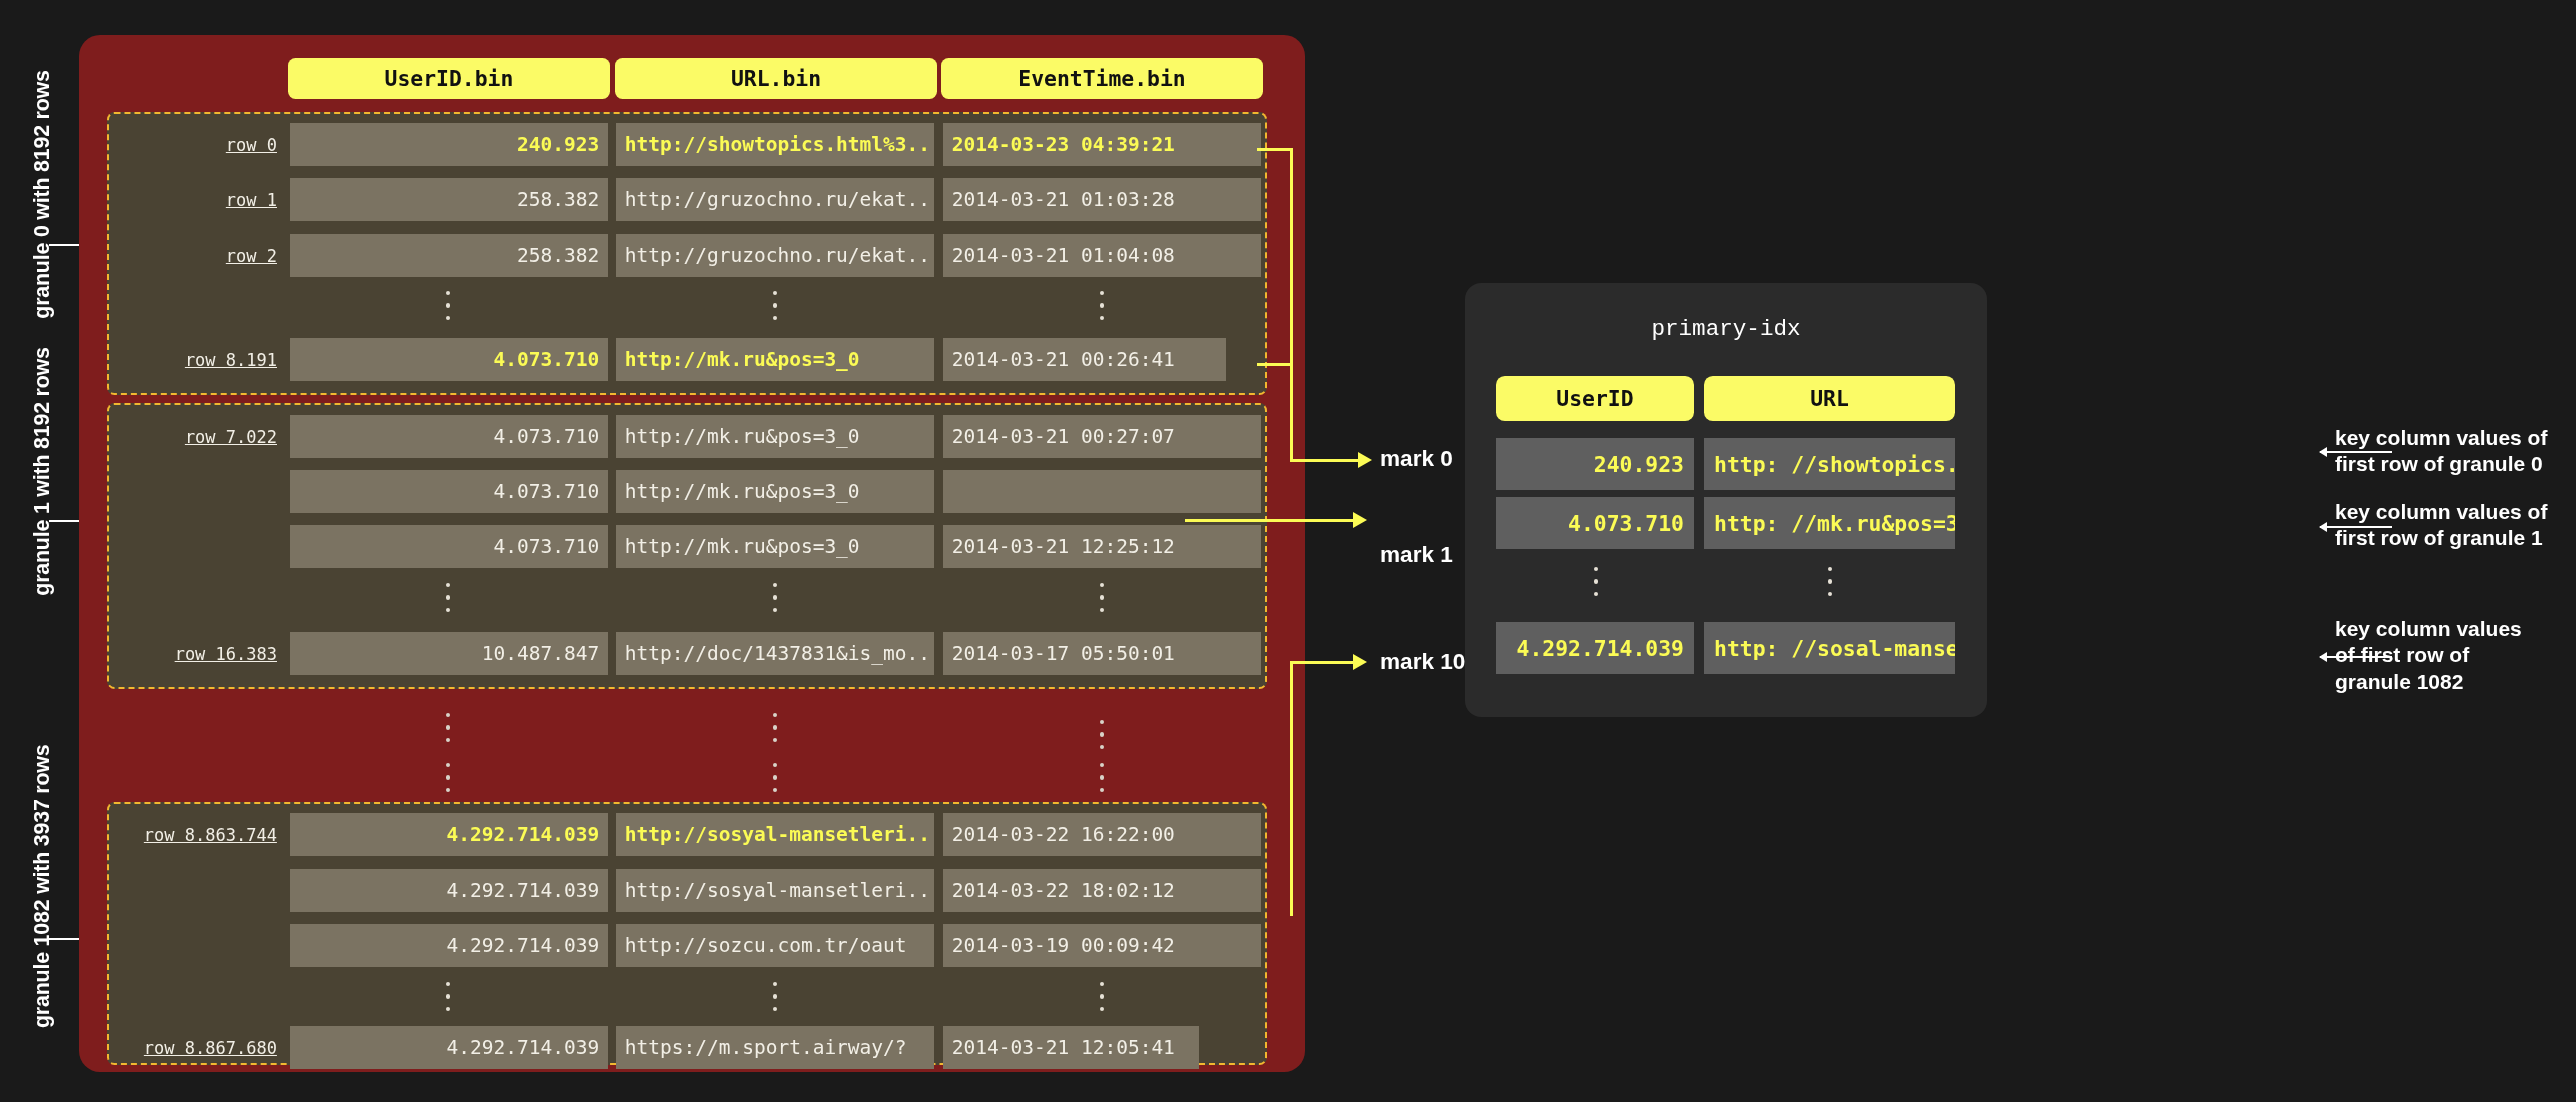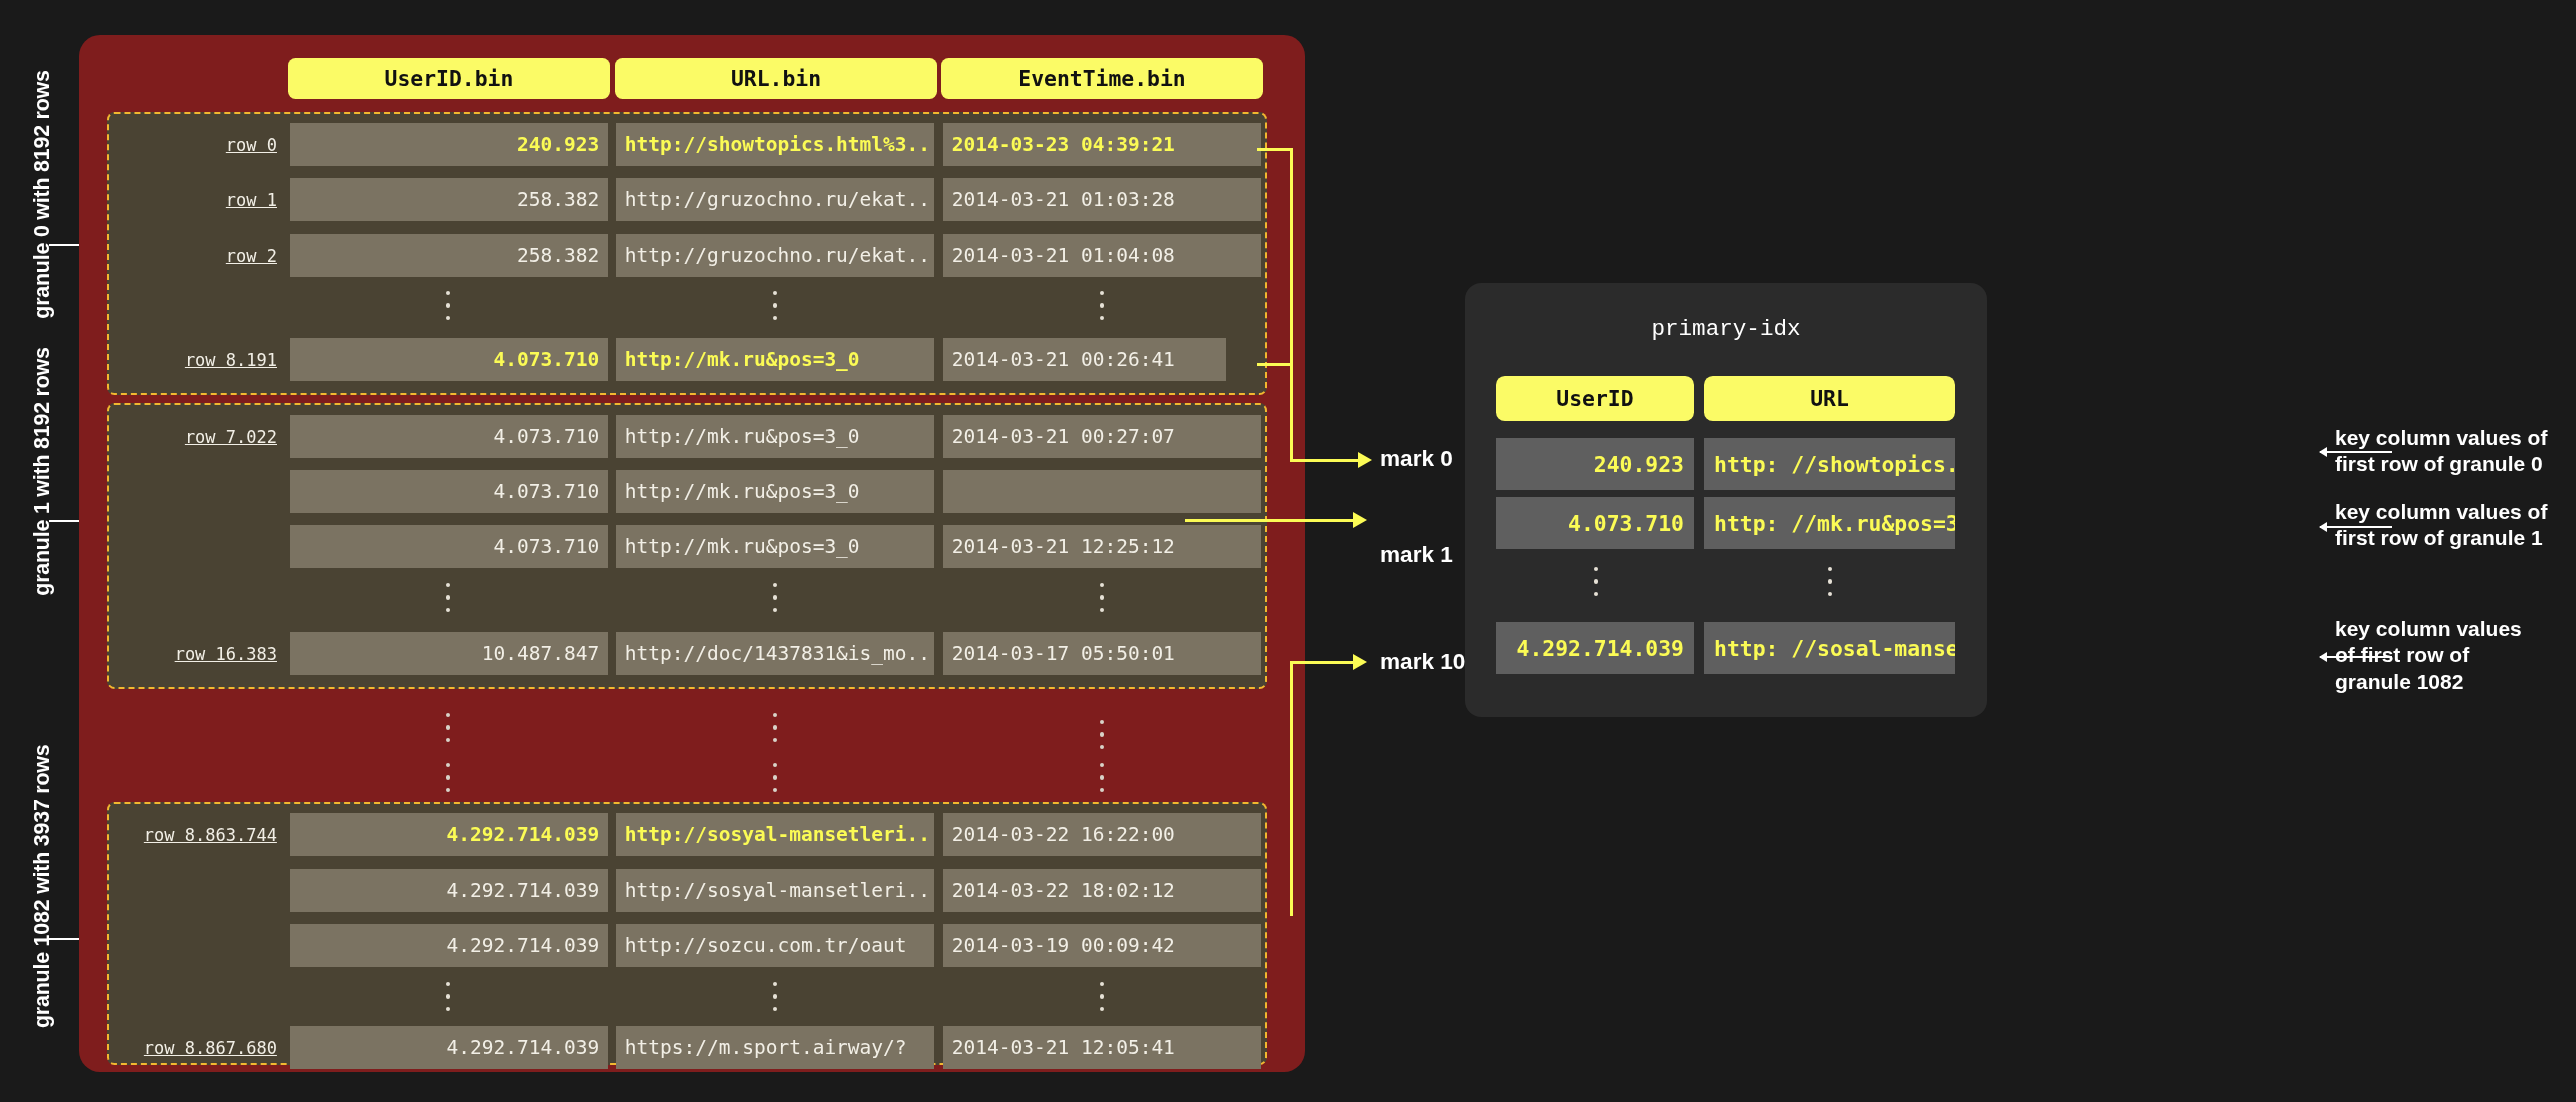--- a/index.html
+++ b/index.html
@@ -352,21 +352,21 @@
       </div>
     <div class="vdots" style="left:1020px; top:947px;">
         <i></i>
         <i></i>
         <i></i>
       </div>
 
     <div class="rowlabel" style="left:-3.1px; top:991px; width:211px;">row 8.867.680</div>
     <div class="cell num" style="left:211px; top:991px; width:318px;">4.292.714.039</div>
     <div class="cell txt" style="left:537px; top:991px; width:318px;">https://m.sport.airway/?</div>
-    <div class="cell txt" style="left:864px; top:991px; width:318px;">2014-03-21 12:05:41</div>
+    <div class="cell txt" style="left:864px; top:991px; width:256px;">2014-03-21 12:05:41</div>
 
   </div>
 
   <div class="yline" style="left:1257px; top:148px;  width:35px; height:2.5px;"></div>
   <div class="yline" style="left:1257px; top:363px;  width:35px; height:2.5px;"></div>
   <div class="yline" style="left:1290px; top:148px;  width:2.5px;  height:217px;"></div>
   <div class="yline" style="left:1290px; top:459px;  width:69px;height:2.5px;"></div>
   <div class="yline" style="left:1290px; top:264px;  width:2.5px;  height:196px;"></div>
   <div class="yarrow" style="left:1358px; top:452px;"></div>
   <div class="marklabel" style="left:1380px; top:446px;">mark 0</div>

